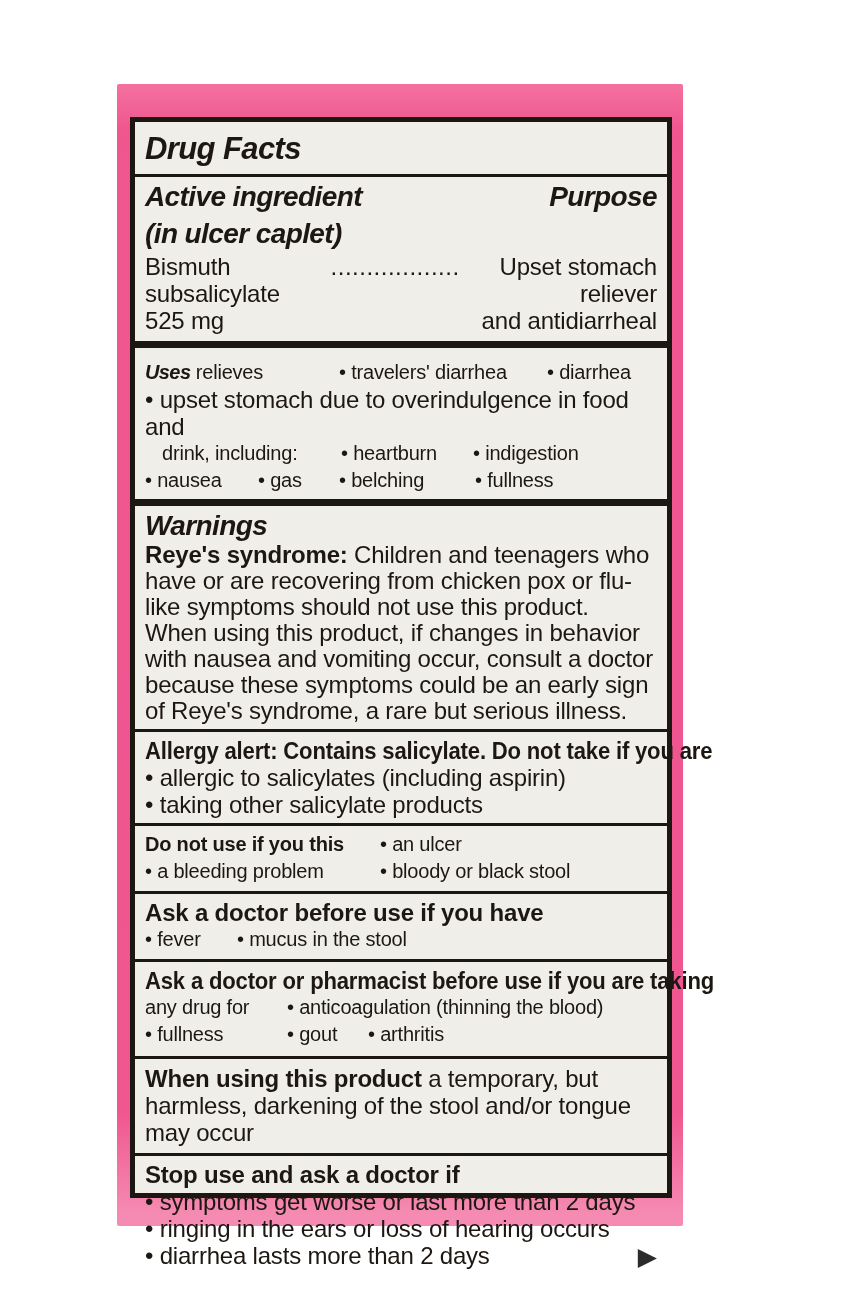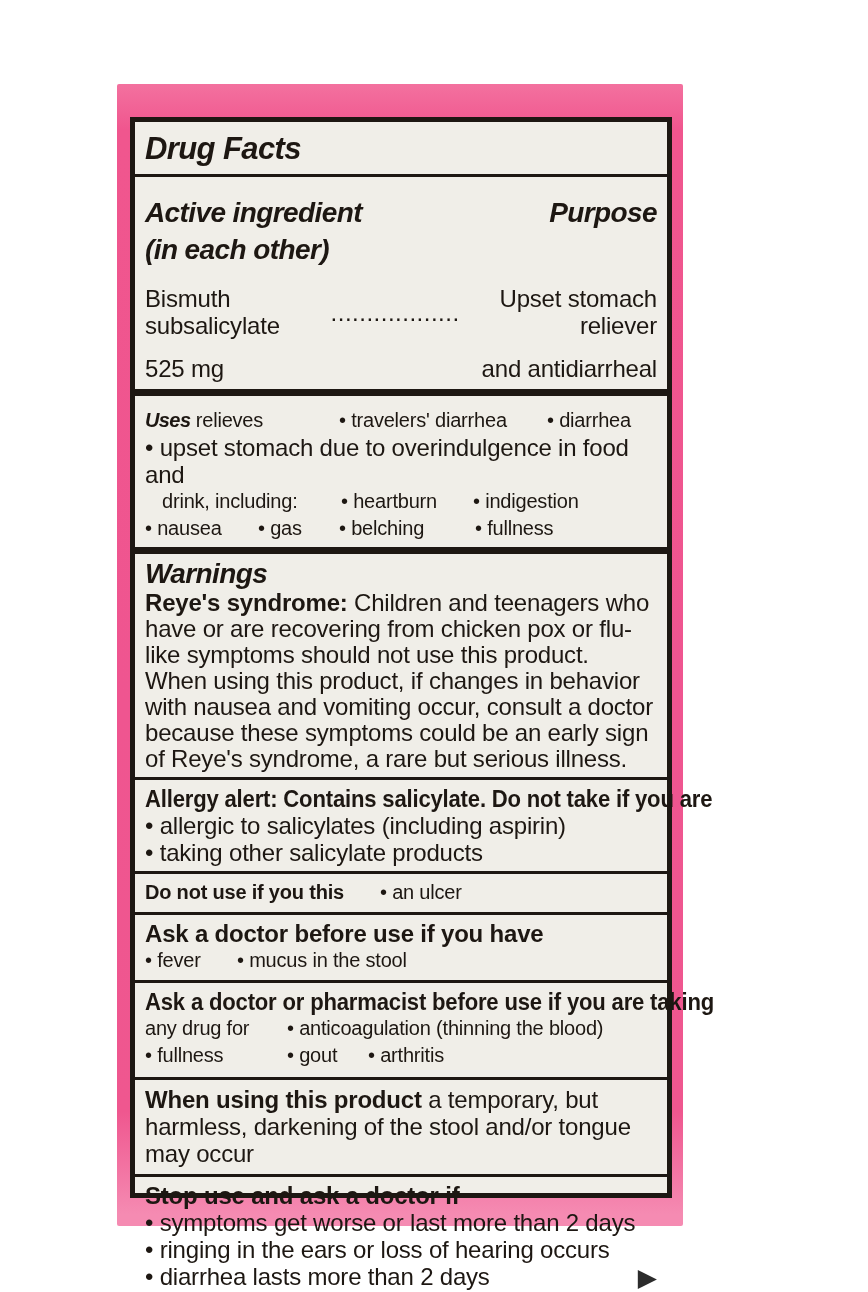--- a/index.html
+++ b/index.html
@@ -26,21 +26,21 @@
   .h-title { font-style:italic; font-weight:bold; font-size:31px; letter-spacing:-0.6px; }
   .s-title { padding-top:9px; padding-bottom:7px; }
 
   .h2 { font-style:italic; font-weight:bold; font-size:28px; letter-spacing:-0.6px; line-height:36px; }
   .h2u { font-style:italic; font-weight:bold; font-size:20px; letter-spacing:-0.6px; }
 
   .body { font-size:24px; line-height:27px; letter-spacing:-0.2px; }
   .bold { font-weight:bold; }
   .lh26 { line-height:26px; }
 
-  .row-flex { display:flex; align-items:center;margin-top:16px; }
+  .row-flex { display:flex; align-items:flex-start; }
   .push-right { margin-left:auto; text-align:right; }
   .dots { letter-spacing:0.5px; }
 
   .abs-row { position:relative; height:27px; font-size:20px; line-height:27px; letter-spacing:-0.2px; }
   .abs-row > span, .abs-row > b { position:absolute; top:0; white-space:nowrap; }
   .abs-row.tall { height:33px; }
   .abs-row.tall > span { bottom:0; top:auto; }
 
   .cond { display:inline-block; transform:scaleX(0.92); transform-origin:0 50%; white-space:nowrap; }
 
@@ -65,21 +65,21 @@
 
       <div class="sec s-title">
         <span class="h-title">Drug Facts</span>
       </div>
 
       <div class="sec thick s-active">
         <div class="row-flex">
           <span class="h2">Active ingredient</span>
           <span class="h2 push-right">Purpose</span>
         </div>
-        <div class="h2" style="line-height:38px;">(in each other)</div>
+        <div class="h2" style="line-height:38px;">(in ulcer caplet)</div>
         <div class="row-flex body">
           <span>Bismuth subsalicylate</span>
             <span class="dots">..................</span>
           <span class="push-right">Upset stomach reliever</span>
         </div>
         <div class="row-flex body">
           <span>525 mg</span>
           <span class="push-right">and antidiarrheal</span>
         </div>
       </div>
@@ -113,20 +113,24 @@
         <div class="body bold"><span class="cond">Allergy alert: Contains salicylate. Do not take if you are</span></div>
         <div class="body">• allergic to salicylates (including aspirin)</div>
         <div class="body">• taking other salicylate products</div>
       </div>
 
       <div class="sec" style="padding-top:5px;padding-bottom:6px;">
         <div class="abs-row">
           <b style="left:0;">Do not use if you this</b>
           <span style="left:235px;">• an ulcer</span>
         </div>
+        <div class="abs-row">
+          <span style="left:0;">• a bleeding problem</span>
+          <span style="left:235px;">• bloody or black stool</span>
+        </div>
       </div>
 
       <div class="sec" style="padding-top:5px;padding-bottom:6px;">
         <div class="body bold">Ask a doctor before use if you have</div>
         <div class="abs-row">
           <span style="left:0;">• fever</span>
           <span style="left:92px;">• mucus in the stool</span>
         </div>
       </div>
 

